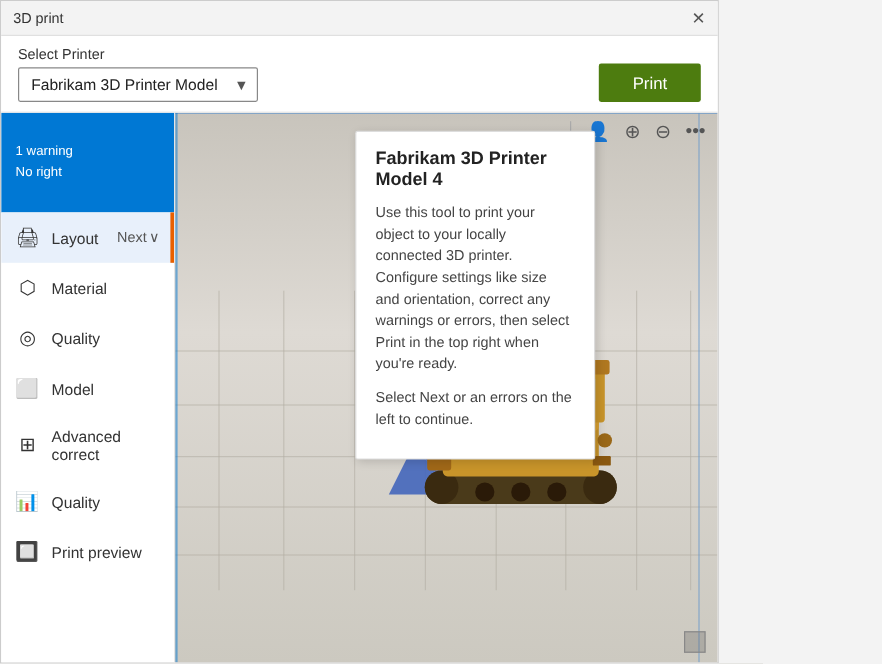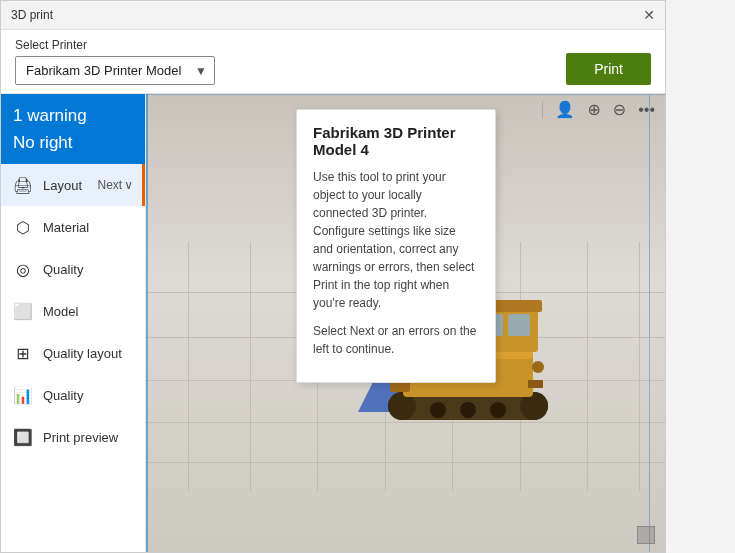--- a/index.html
+++ b/index.html
@@ -1,35 +1,35 @@
 <!DOCTYPE html>
 <html><head>
   <meta charset="utf-8">
   <style>
     * { box-sizing: border-box; margin: 0; padding: 0; }
     body { font-family: 'Segoe UI', Arial, sans-serif; background: #f3f3f3; width: 735px; height: 553px; overflow: hidden; }
 
-    .window { width: 666px; height: 553px; background: #fff; border: 1px solid #ccc; display: flex; flex-direction: column; }
+    .window { width: 599px; height: 553px; background: #fff; border: 1px solid #ccc; display: flex; flex-direction: column; }
 
     .title-bar { background: #f3f3f3; padding: 6px 10px; display: flex; align-items: center; justify-content: space-between; border-bottom: 1px solid #e0e0e0; }
     .title-bar-left { font-size: 12px; color: #333; }
     .title-bar-close { font-size: 14px; color: #555; cursor: pointer; background: none; border: none; }
 
     .top-bar { display: flex; align-items: flex-end; justify-content: space-between; padding: 8px 14px 8px 14px; background: #fff; border-bottom: 1px solid #e5e5e5; }
     .printer-select-area { display: flex; flex-direction: column; gap: 4px; }
     .printer-select-label { font-size: 12px; color: #333; }
     .printer-dropdown { appearance: none; -webkit-appearance: none; background: #fff; border: 1px solid #888; border-radius: 2px; padding: 6px 30px 6px 10px; font-size: 13px; color: #222; width: 200px; cursor: pointer; position: relative; }
     .dropdown-wrapper { position: relative; display: inline-block; }
     .dropdown-arrow { position: absolute; right: 8px; top: 50%; transform: translateY(-50%); pointer-events: none; font-size: 12px; color: #555; }
     .print-btn { background: #4d7c0f; color: #fff; border: none; border-radius: 2px; padding: 8px 28px; font-size: 14px; cursor: pointer; }
 
     .main-area { display: flex; flex: 1; overflow: hidden; }
 
     .sidebar { width: 145px; background: #fff; border-right: 1px solid #e5e5e5; display: flex; flex-direction: column; }
-    .sidebar-alerts { background: #0078d4; color: #fff; padding: 8px 12px; font-size: 17px; line-height: 1.6; }
+    .sidebar-alerts { background: #0078d4; color: #fff; padding: 24px 12px; font-size: 11px; line-height: 1.6; }
     .sidebar-items { flex: 1; display: flex; flex-direction: column; }
     .sidebar-item { display: flex; align-items: center; gap: 10px; padding: 11px 12px; font-size: 13px; color: #333; cursor: pointer; position: relative; }
     .sidebar-item.active { background: #e8f0fb; }
     .sidebar-item.active::after { content: ''; position: absolute; right: 0; top: 0; bottom: 0; width: 3px; background: #e86000; }
     .sidebar-item-icon { width: 20px; height: 20px; display: flex; align-items: center; justify-content: center; font-size: 16px; flex-shrink: 0; }
     .sidebar-item-next { display: flex; align-items: center; gap: 2px; font-size: 12px; color: #555; margin-left: auto; }
 
     .content-area { flex: 1; position: relative; background: #d0cec8; overflow: hidden; }
 
     
@@ -113,21 +113,21 @@
           <span>Quality</span>
         </div>
 
         <div class="sidebar-item">
           <span class="sidebar-item-icon">⬜</span>
           <span>Model</span>
         </div>
 
         <div class="sidebar-item">
           <span class="sidebar-item-icon">⊞</span>
-          <span>Quality layout</span>
+          <span>Advanced correct</span>
         </div>
 
         <div class="sidebar-item">
           <span class="sidebar-item-icon">📊</span>
           <span>Quality</span>
         </div>
 
         <div class="sidebar-item">
           <span class="sidebar-item-icon">🔲</span>
           <span>Print preview</span>

